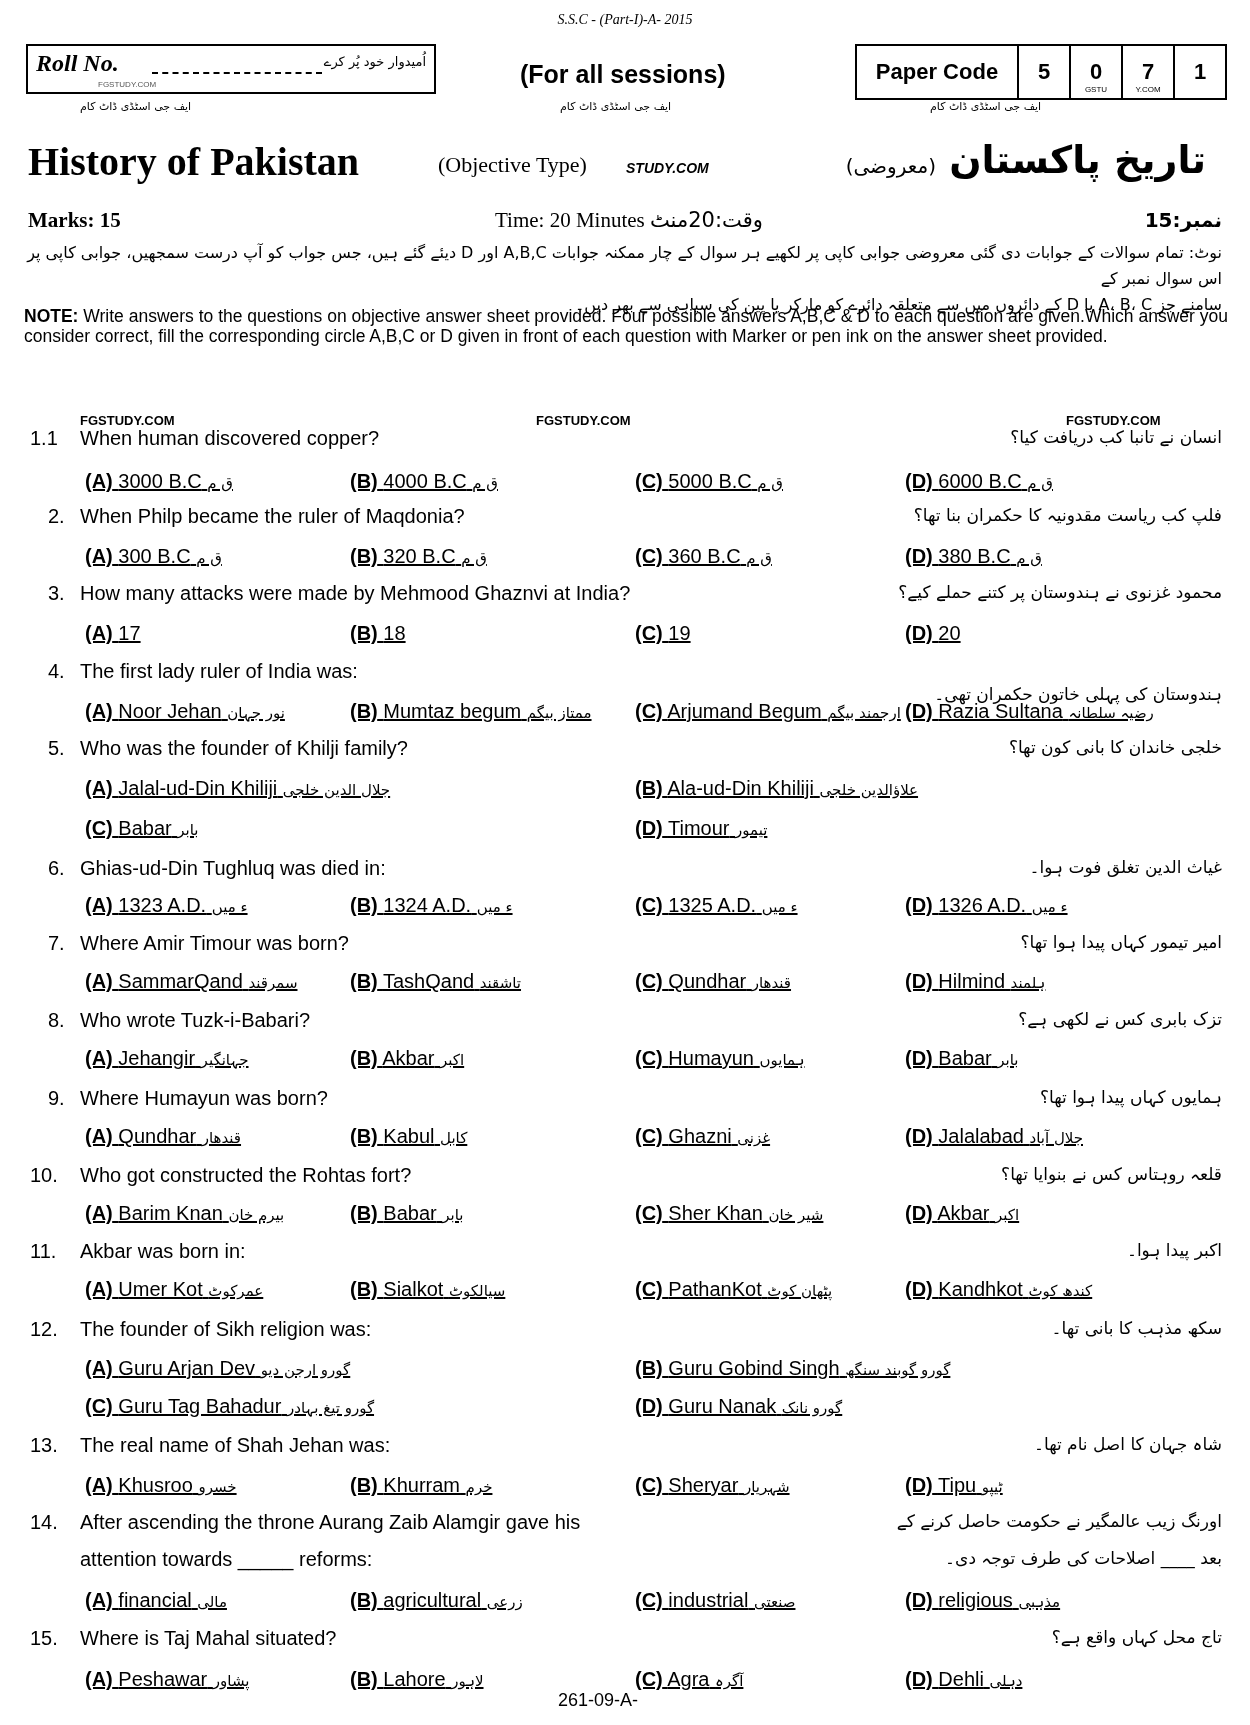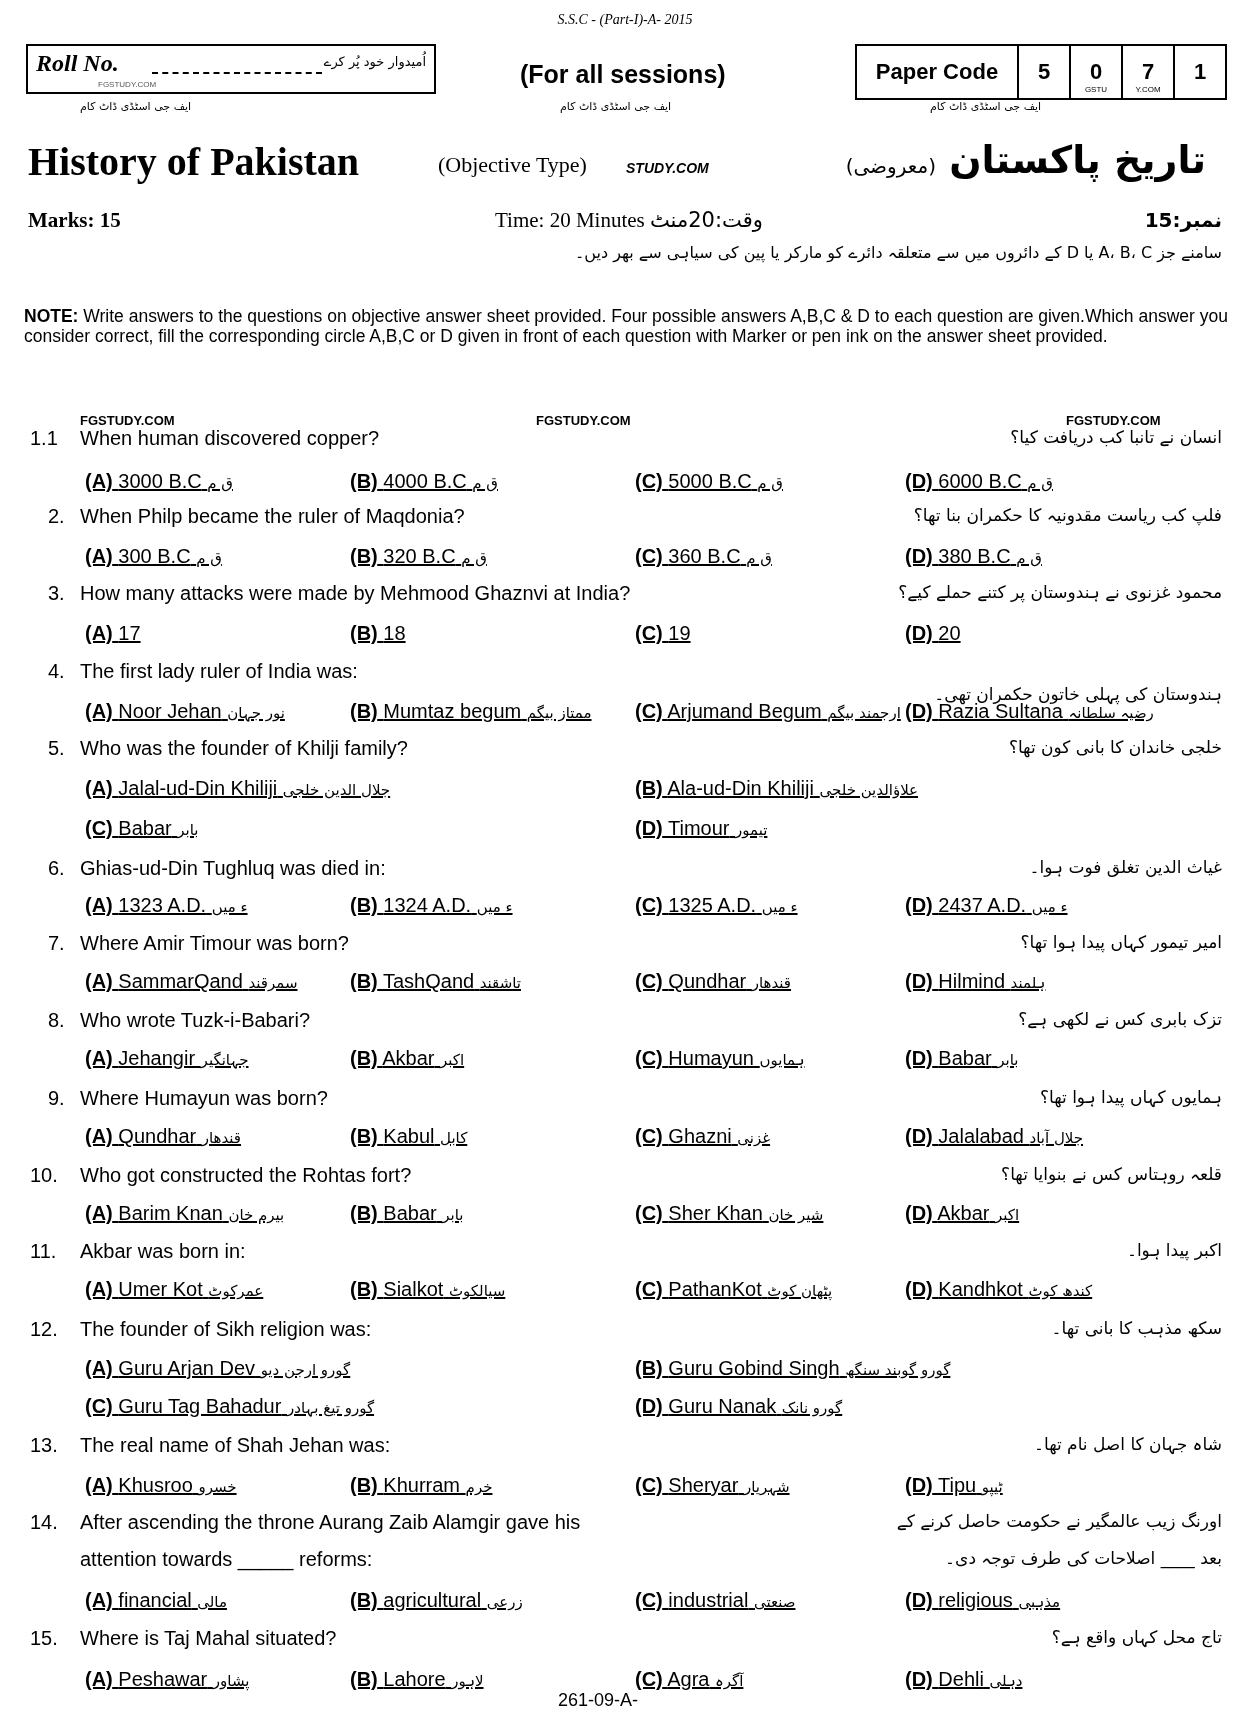--- a/index.html
+++ b/index.html
@@ -79,20 +79,21 @@
   <span>تاریخ پاکستان</span> <span style="font-size:20px;font-weight:normal">(معروضی)</span>
 </div>
 
 <div class="abs marks">Marks: 15</div>
 <div class="abs time">
   <span>Time: 20 Minutes</span> <span class="urdu">وقت:20منٹ</span>
 </div>
 <div class="abs marks-urdu urdu">نمبر:15</div>
 
 <div class="abs urdu-note urdu">
+  <div>نوٹ: تمام سوالات کے جوابات دی گئی معروضی جوابی کاپی پر لکھیے ہر سوال کے چار ممکنہ جوابات A,B,C اور D دیئے گئے ہیں، جس جواب کو آپ درست سمجھیں، جوابی کاپی پر اس سوال نمبر کے</div>
   <div>سامنے جز A، B، C یا D کے دائروں میں سے متعلقہ دائرے کو مارکر یا پین کی سیاہی سے بھر دیں۔</div>
 </div>
 
 <div class="abs note">
   <b>NOTE:</b> <span>Write answers to the questions on objective answer sheet provided. Four possible answers A,B,C &amp; D to each question are given.Which answer you consider correct, fill the corresponding circle A,B,C or D given in front of each question with Marker or pen ink on the answer sheet provided.</span>
 </div>
 
 <div class="abs wm" style="left:80px;top:413px">FGSTUDY.COM</div>
 <div class="abs wm" style="left:536px;top:413px">FGSTUDY.COM</div>
 <div class="abs wm" style="left:1066px;top:413px">FGSTUDY.COM</div>
@@ -143,21 +144,21 @@
       <span class="abs opt" style="left: 85px; top: 817px;"><b>(C)</b> <span>Babar</span>  <span class="urdu" style="font-size: 15px;">بابر</span></span>
       <span class="abs opt" style="left: 635px; top: 817px;"><b>(D)</b> <span>Timour</span>  <span class="urdu" style="font-size: 15px;">تیمور</span></span>
     </div>
     <div>
       <span class="abs q-num" style="left: 48px; top: 857px;">6.</span>
       <span class="abs q-text" style="left: 80px; top: 857px;">Ghias-ud-Din Tughluq was died in:</span>
       <span class="abs urdu urdu-q" style="right: 28px; top: 857px;">غیاث الدین تغلق فوت ہوا۔</span>
       <span class="abs opt" style="left: 85px; top: 894px;"><b>(A)</b> <span>1323 A.D.</span>  <span class="urdu" style="font-size: 15px;">ء میں</span></span>
       <span class="abs opt" style="left: 350px; top: 894px;"><b>(B)</b> <span>1324 A.D.</span>  <span class="urdu" style="font-size: 15px;">ء میں</span></span>
       <span class="abs opt" style="left: 635px; top: 894px;"><b>(C)</b> <span>1325 A.D.</span>  <span class="urdu" style="font-size: 15px;">ء میں</span></span>
-      <span class="abs opt" style="left: 905px; top: 894px;"><b>(D)</b> <span>2437 A.D.</span>  <span class="urdu" style="font-size: 15px;">ء میں</span></span>
+      <span class="abs opt" style="left: 905px; top: 894px;"><b>(D)</b> <span>1326 A.D.</span>  <span class="urdu" style="font-size: 15px;">ء میں</span></span>
     </div>
     <div>
       <span class="abs q-num" style="left: 48px; top: 932px;">7.</span>
       <span class="abs q-text" style="left: 80px; top: 932px;">Where Amir Timour was born?</span>
       <span class="abs urdu urdu-q" style="right: 28px; top: 932px;">امیر تیمور کہاں پیدا ہوا تھا؟</span>
       <span class="abs opt" style="left: 85px; top: 970px;"><b>(A)</b> <span>SammarQand</span>  <span class="urdu" style="font-size: 15px;">سمرقند</span></span>
       <span class="abs opt" style="left: 350px; top: 970px;"><b>(B)</b> <span>TashQand</span>  <span class="urdu" style="font-size: 15px;">تاشقند</span></span>
       <span class="abs opt" style="left: 635px; top: 970px;"><b>(C)</b> <span>Qundhar</span>  <span class="urdu" style="font-size: 15px;">قندھار</span></span>
       <span class="abs opt" style="left: 905px; top: 970px;"><b>(D)</b> <span>Hilmind</span>  <span class="urdu" style="font-size: 15px;">ہلمند</span></span>
     </div>

